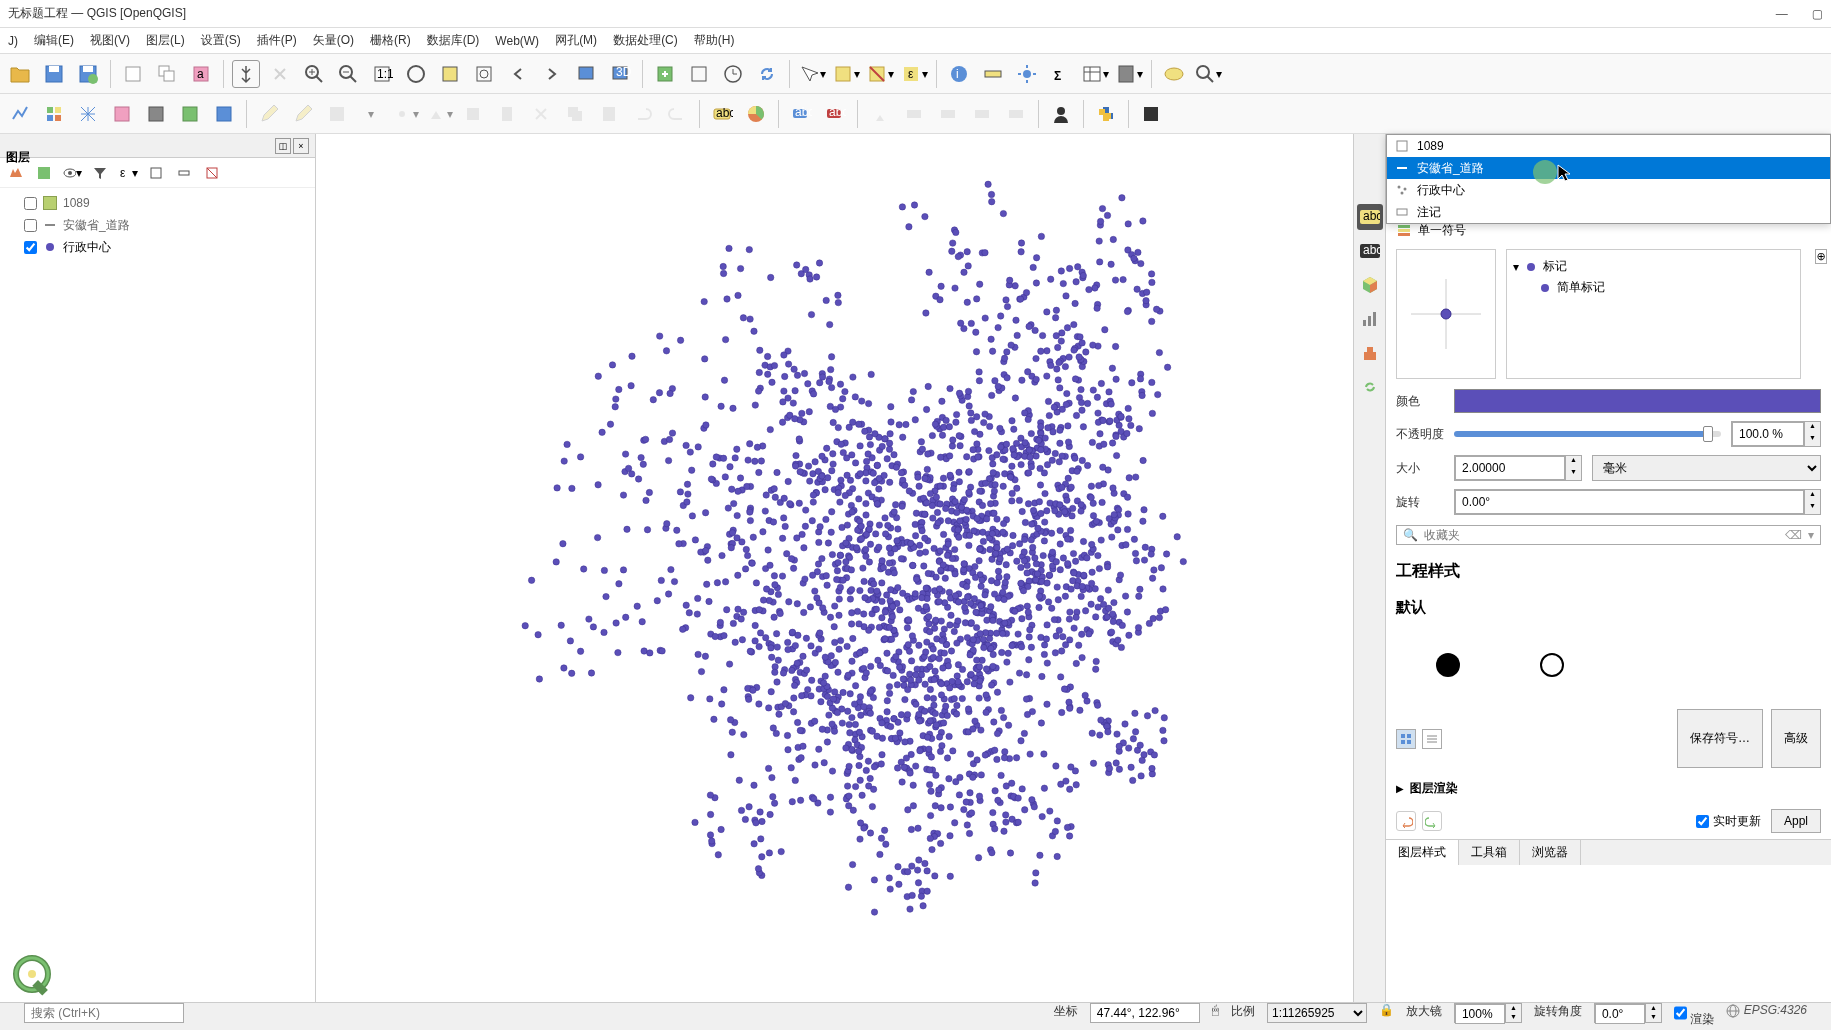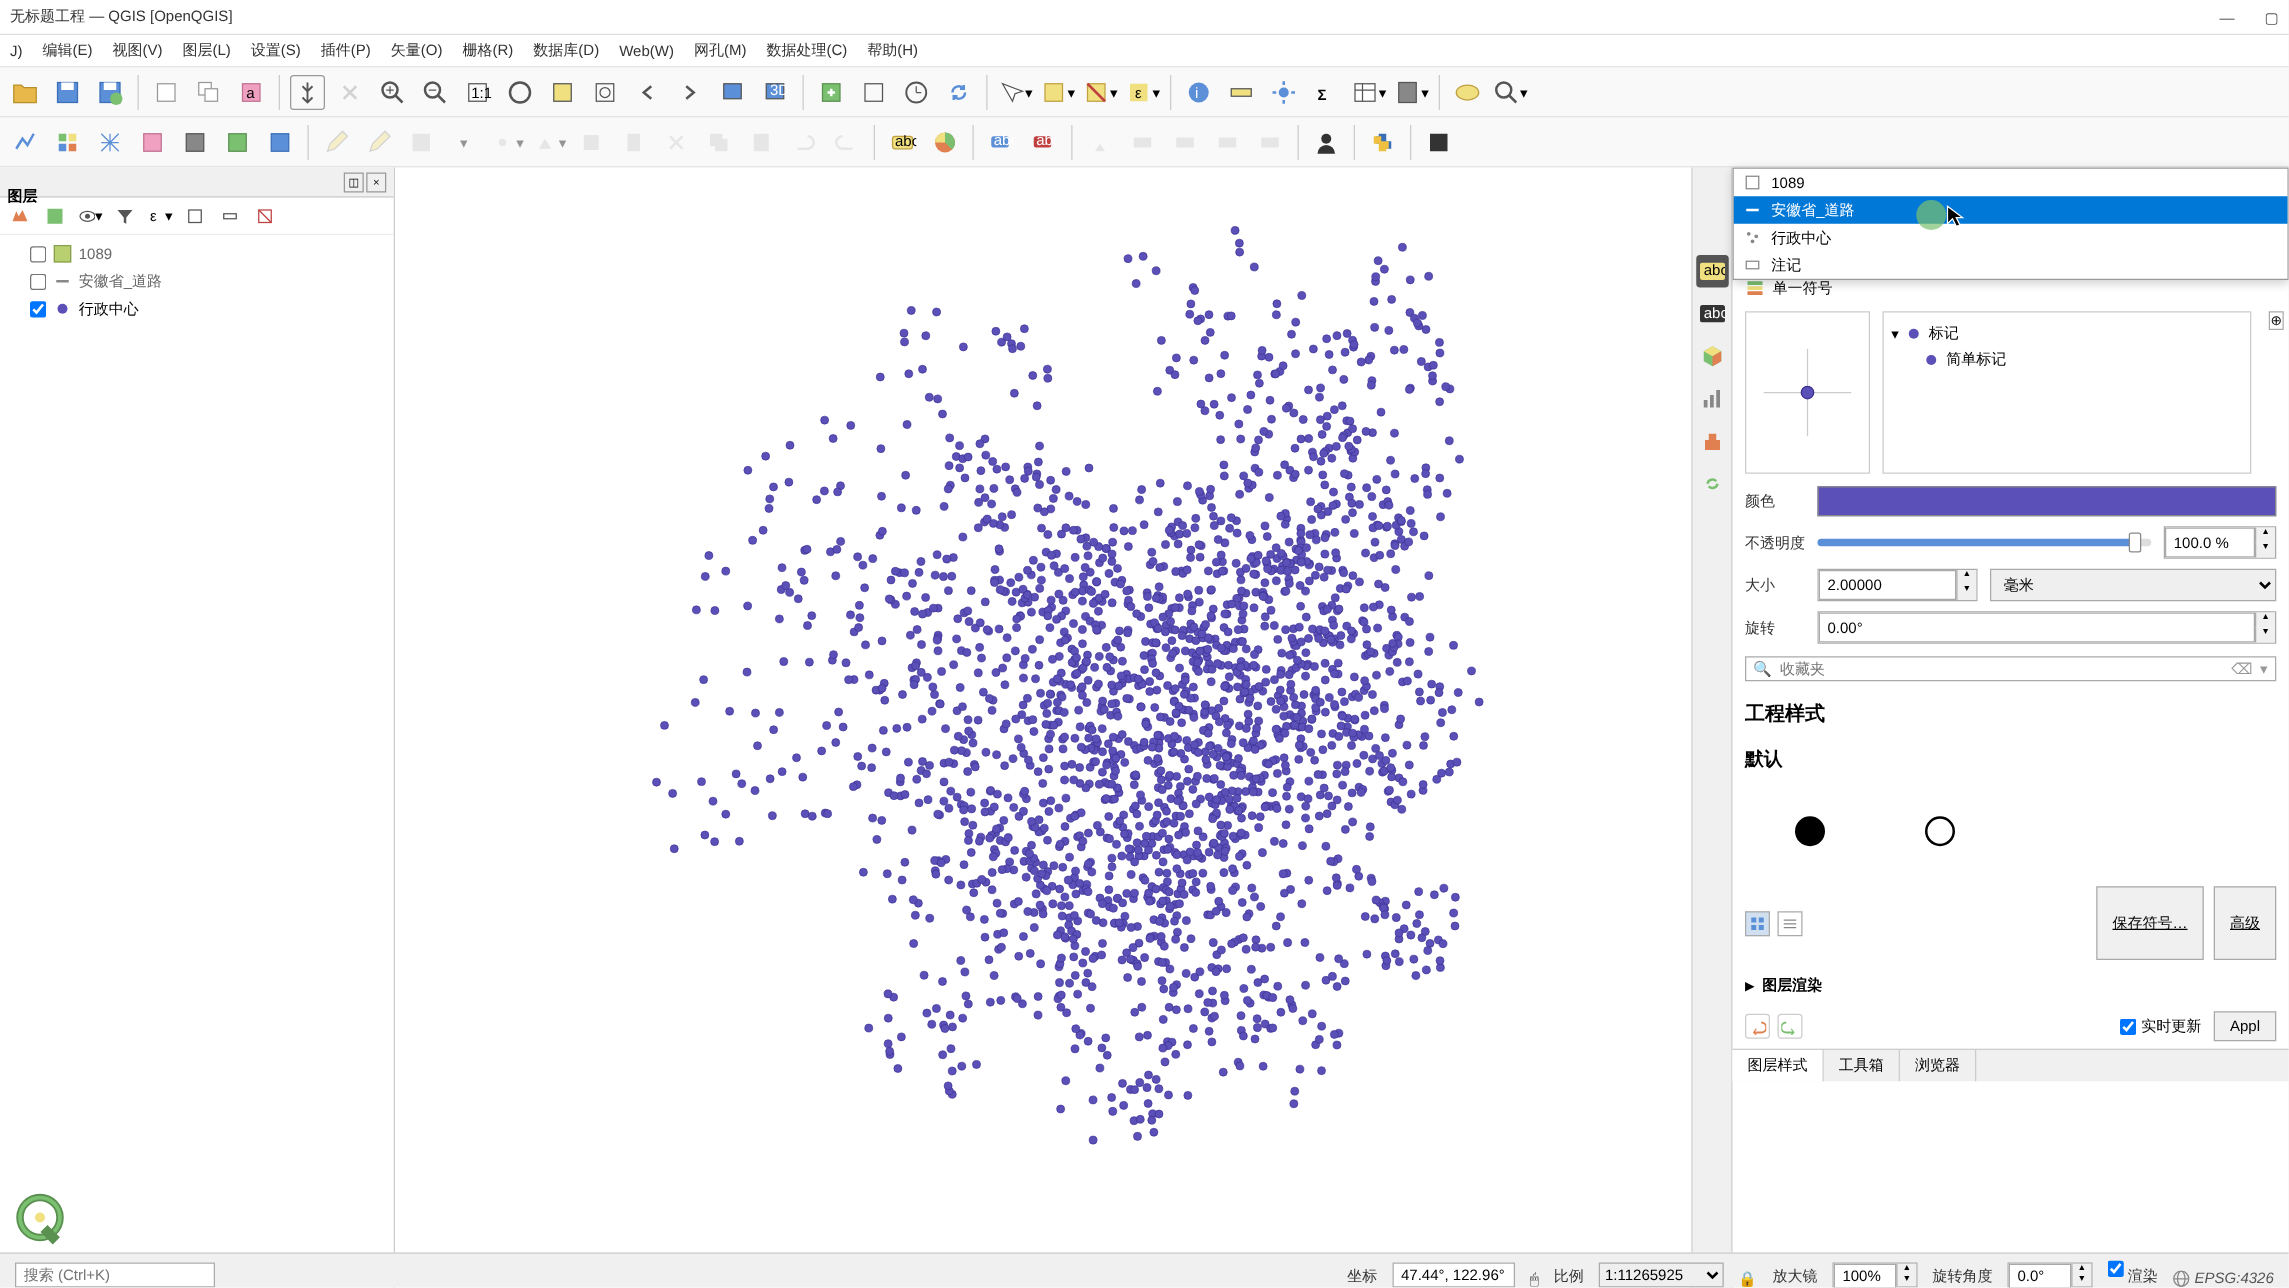--- a/index.html
+++ b/index.html
@@ -67,32 +67,32 @@
 .search-row { display: flex; align-items: center; margin: 6px 10px; border: 1px solid #aaa; padding: 2px 6px; gap: 6px; }
 .search-row input { flex: 1; border: none; outline: none; }
 .style-gallery { margin: 6px 10px; }
 .style-gallery h3 { font-size: 16px; font-weight: bold; margin: 4px 0; }
 .style-gallery h4 { font-size: 15px; font-weight: bold; margin: 16px 0; }
 .gallery-items { display: flex; gap: 80px; padding: 20px 40px; }
 .gallery-items .gitem { width: 24px; height: 24px; border-radius: 50%; cursor: pointer; }
 .gallery-icons { display: flex; gap: 6px; margin: 8px 10px; }
 .gallery-icons .gic { width: 20px; height: 20px; border: 1px solid #aaa; cursor: pointer; display: flex; align-items: center; justify-content: center; }
 .bottom-btns { display: flex; justify-content: flex-end; gap: 8px; padding: 6px 10px; }
-.bottom-btns button { padding: 20px 12px; border: 1px solid #aaa; background: #f0f0f0; cursor: pointer; text-decoration: underline; }
+.bottom-btns button { padding: 20px 12px; border: 1px solid #aaa; background: #f0f0f0; cursor: pointer; }
 .render-section { padding: 6px 10px; display: flex; align-items: center; gap: 6px; cursor: pointer; }
 .render-section .arrow { font-size: 10px; }
 .refresh-row { display: flex; align-items: center; padding: 6px 10px; gap: 10px; }
 .refresh-row .ref-icons { display: flex; gap: 6px; }
 .refresh-row .ref-icon { width: 20px; height: 20px; border: 1px solid #ccc; border-radius: 3px; cursor: pointer; display: flex; align-items: center; justify-content: center; }
 .refresh-row label { display: flex; align-items: center; gap: 4px; margin-left: auto; }
 .right-tabs { display: flex; border-top: 1px solid #ccc; background: #f0f0f0; }
 .right-tabs .rtab { padding: 4px 12px; cursor: pointer; border-right: 1px solid #ccc; }
 .right-tabs .rtab.active { background: #fff; }
 
-.statusbar { height: 28px; background: #f0f0f0; border-top: 1px solid #ccc; display: flex; align-items: flex-end; padding: 0 12px; gap: 12px; position: absolute; bottom: 0; left: 0; right: 0; }
+.statusbar { height: 28px; background: #f0f0f0; border-top: 1px solid #ccc; display: flex; align-items: flex-start; padding: 0 24px; gap: 12px; position: absolute; bottom: 0; left: 0; right: 0; }
 .statusbar input { border: 1px solid #aaa; padding: 2px 6px; height: 20px; }
 .statusbar label { color: #333; }
 .statusbar .spacer { flex: 1; }
 .statusbar .epsg { color: #555; cursor: pointer; font-style: italic; }
 
 .logo { position: absolute; bottom: 30px; left: 10px; width: 48px; height: 48px; z-index: 50; }
 </style>
 </head>
 <body>
 
@@ -3055,21 +3055,21 @@
       </div>
     </div>
   </div>
 
 </div>
 
 <div class="statusbar">
   <input type="text" style="width: 160px;" placeholder="搜索 (Ctrl+K)">
   <div class="spacer"></div>
   <label>坐标</label>
-  <input type="text" style="width: 98px;" value="47.44°, 122.96°">
+  <input type="text" style="width: 110px;" value="47.44°, 122.96°">
   <span>🖱</span>
   <label>比例</label>
   <select style="width:100px;height:20px;border:1px solid #aaa;">
     <option>1:11265925</option>
   </select>
   <span>🔒</span>
   <label>放大镜</label>
   <div class="spin-input" style="height:20px;">
     <input type="text" style="width: 50px;" value="100%">
     <div class="spins">

